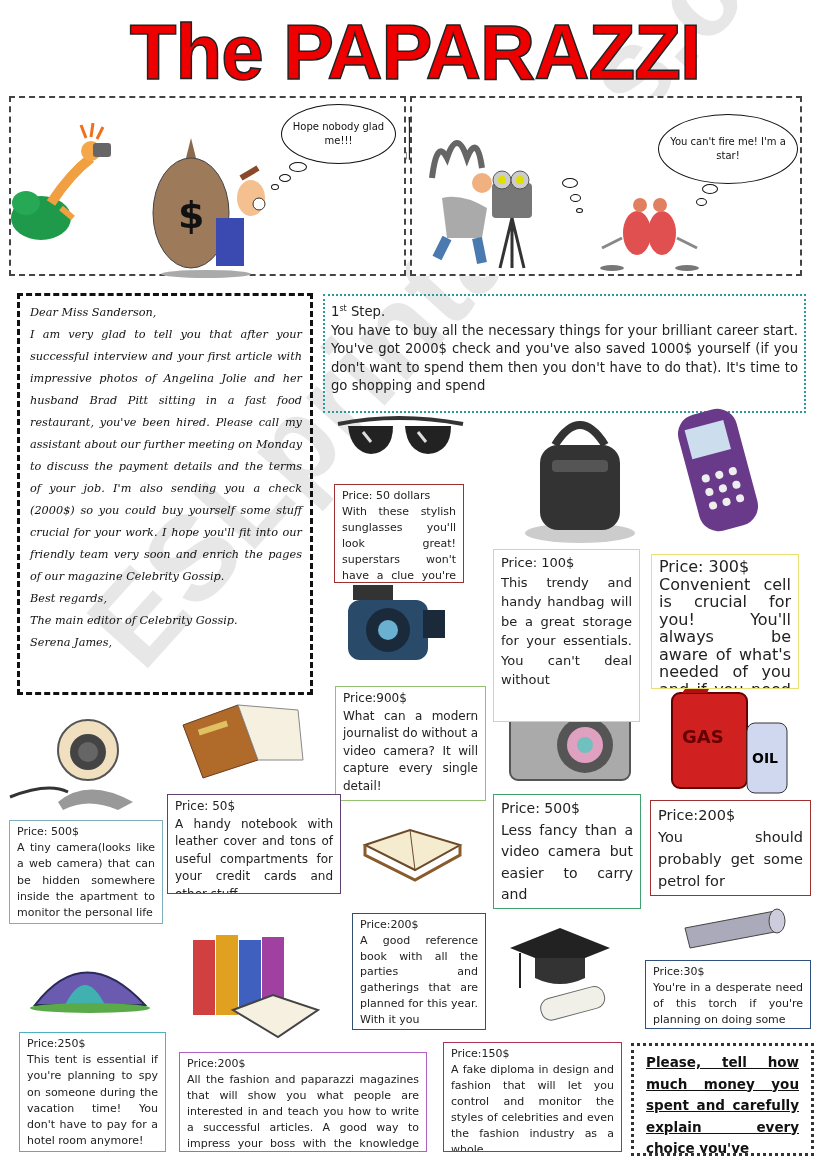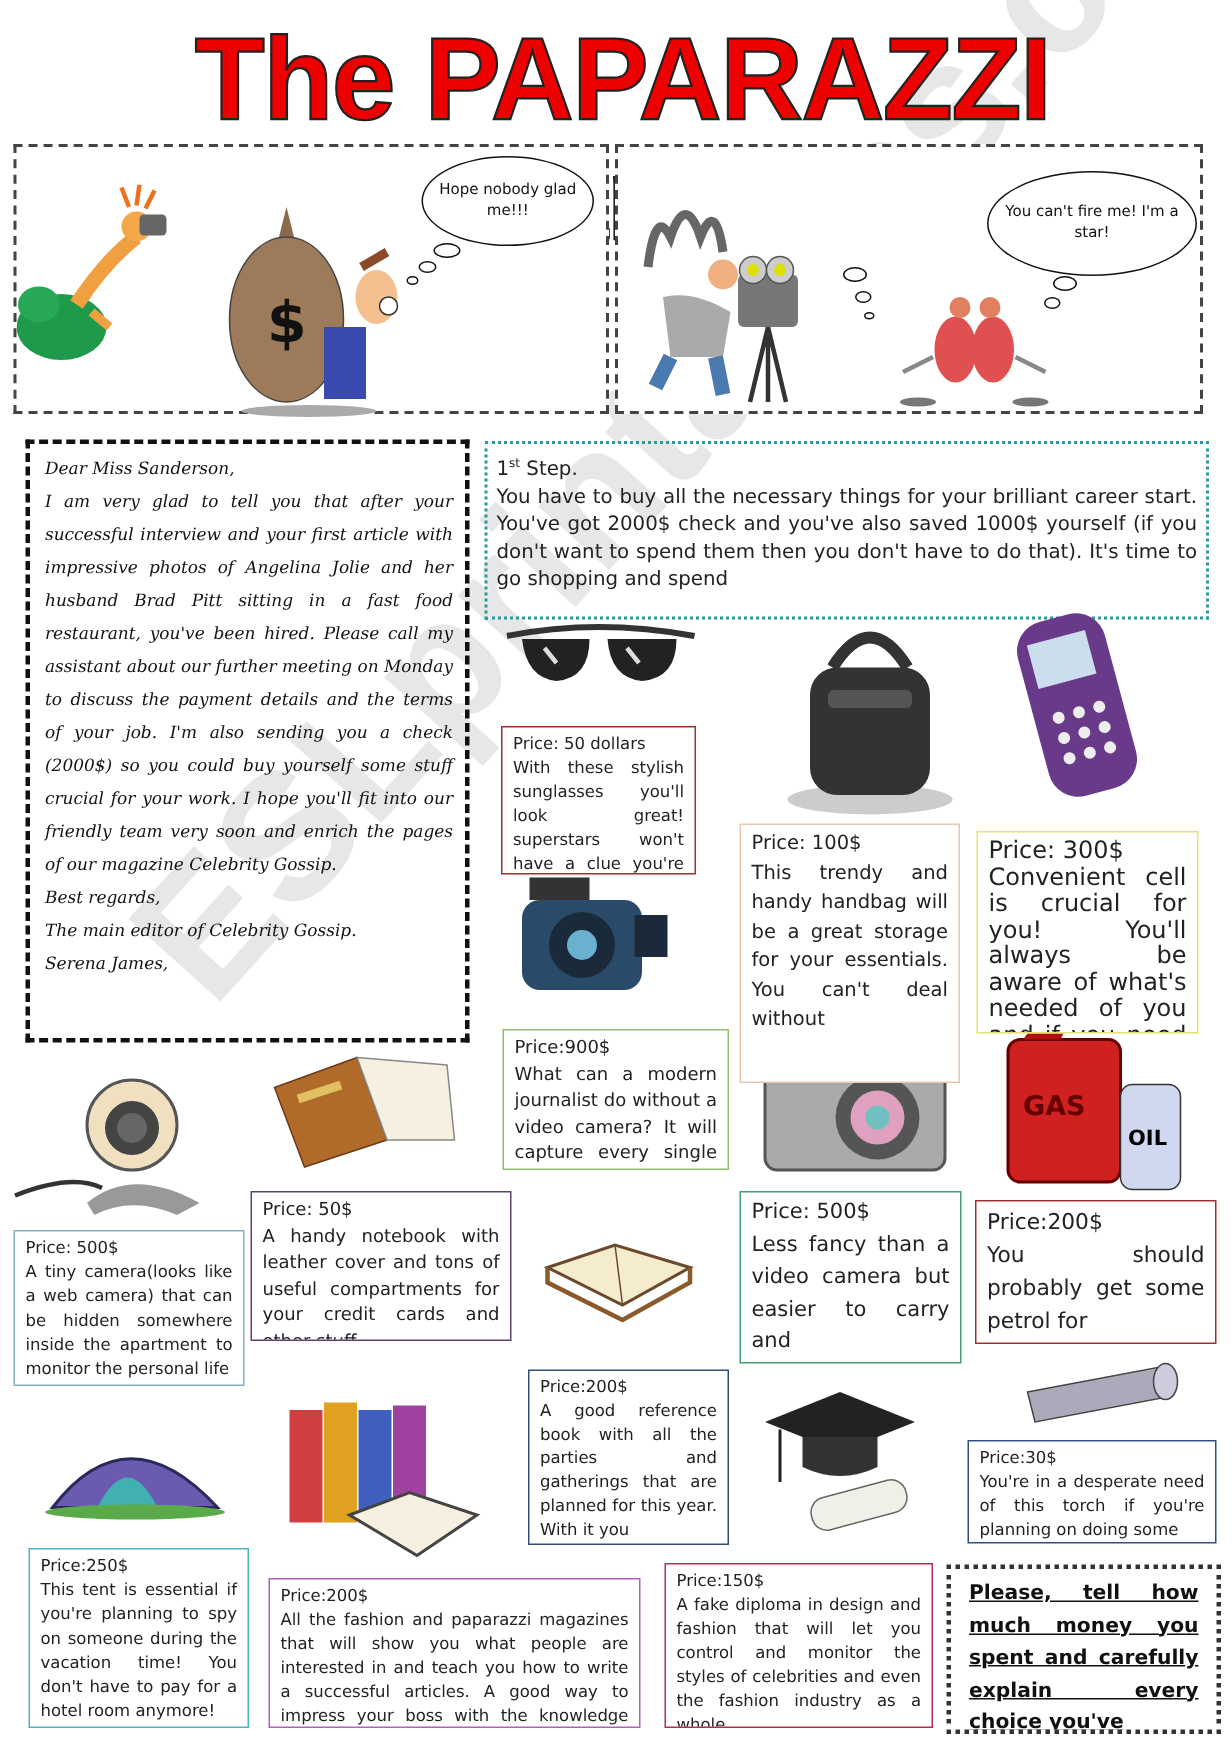--- a/index.html
+++ b/index.html
@@ -220,21 +220,21 @@
   <span>With these stylish sunglasses you'll look great! superstars won't have a clue you're spying on</span>
 </div>
 <div class="abs card" style="left:493px; top:549px; width:147px; height:173px; border:1.5px solid #e8c8b0; font-size:13px; line-height:19.5px;">
   <span class="price">Price: 100$</span>
   <span>This trendy and handy handbag will be a great storage for your essentials. You can't deal without</span>
 </div>
 <div class="abs card" style="left:651px; top:554px; width:148px; height:135px; border:1.5px solid #e8e070; font-size:16px; line-height:17.5px;">
   <span class="price">Price: 300$</span>
   <span>Convenient cell is crucial for you! You'll always be aware of what's needed of you and if you need any help or assistance, just</span>
 </div>
-<div class="abs card" style="left:335px; top:686px; width:151px; height:94px; border:1.5px solid #90c070; font-size:12px; line-height:17.5px;">
+<div class="abs card" style="left:335px; top:686px; width:151px; height:115px; border:1.5px solid #90c070; font-size:12px; line-height:17.5px;">
   <span class="price">Price:900$</span>
   <span>What can a modern journalist do without a video camera? It will capture every single detail!</span>
 </div>
 <div class="abs card" style="left:9px; top:820px; width:154px; height:104px; border:1.5px solid #80b0c0; font-size:11px; line-height:16.2px;">
   <span class="price">Price: 500$</span>
   <span>A tiny camera(looks like a web camera) that can be hidden somewhere inside the apartment to monitor the personal life</span>
 </div>
 <div class="abs card" style="left:167px; top:794px; width:174px; height:100px; border:1.5px solid #604070; font-size:12px; line-height:17.5px;">
   <span class="price">Price: 50$</span>
   <span>A handy notebook with leather cover and tons of useful compartments for your credit cards and other stuff</span>

